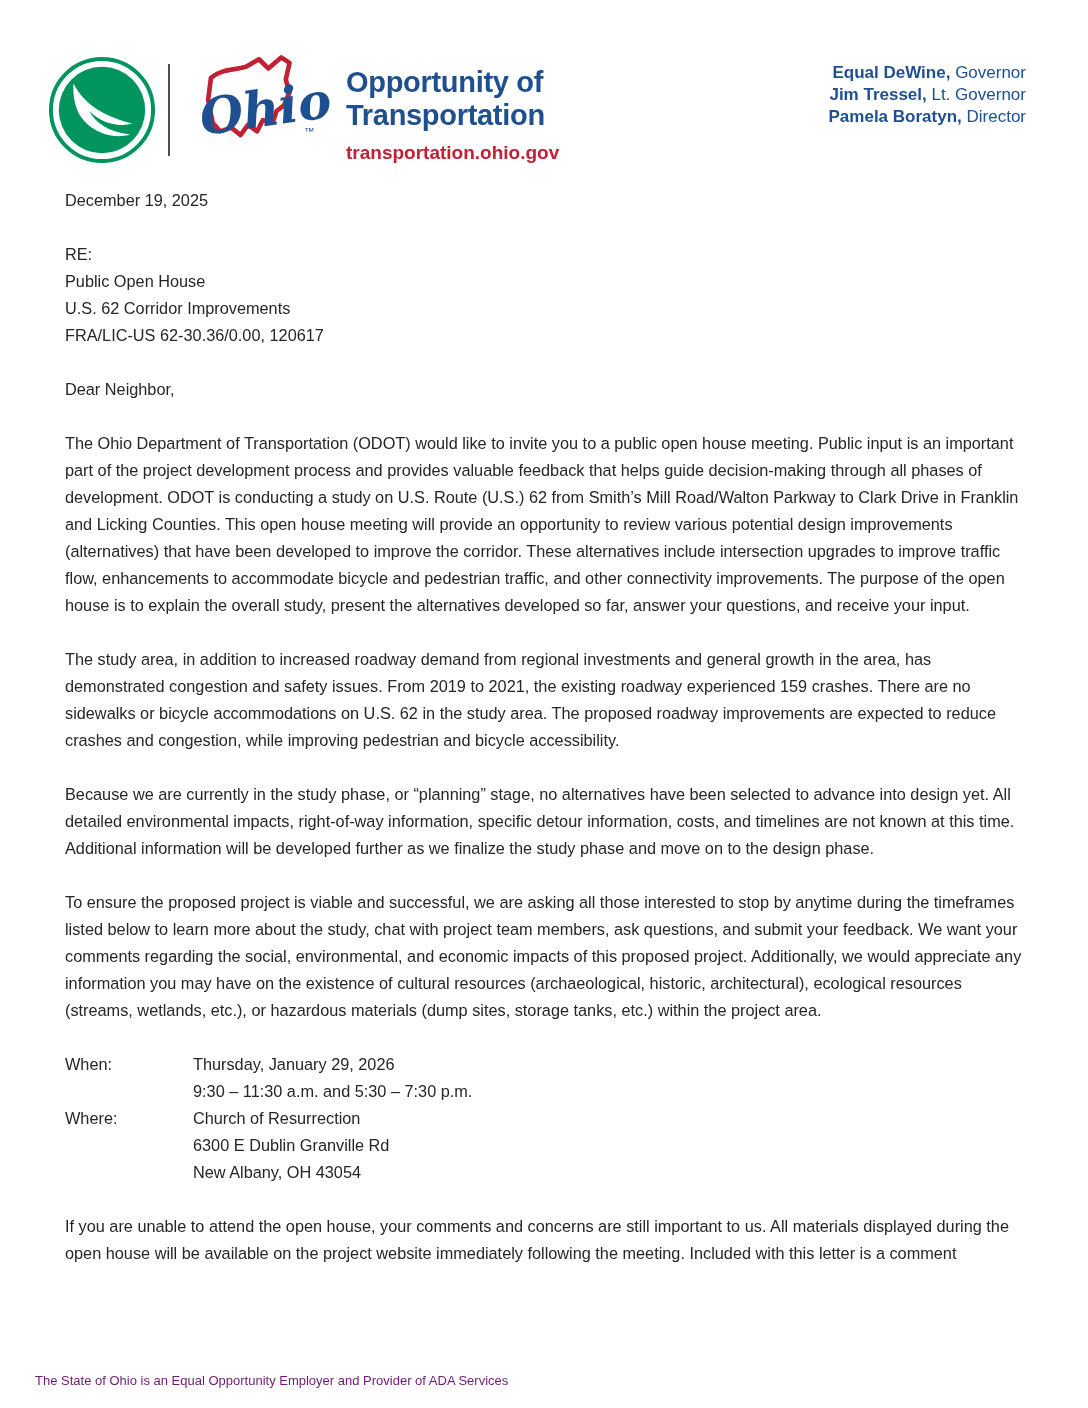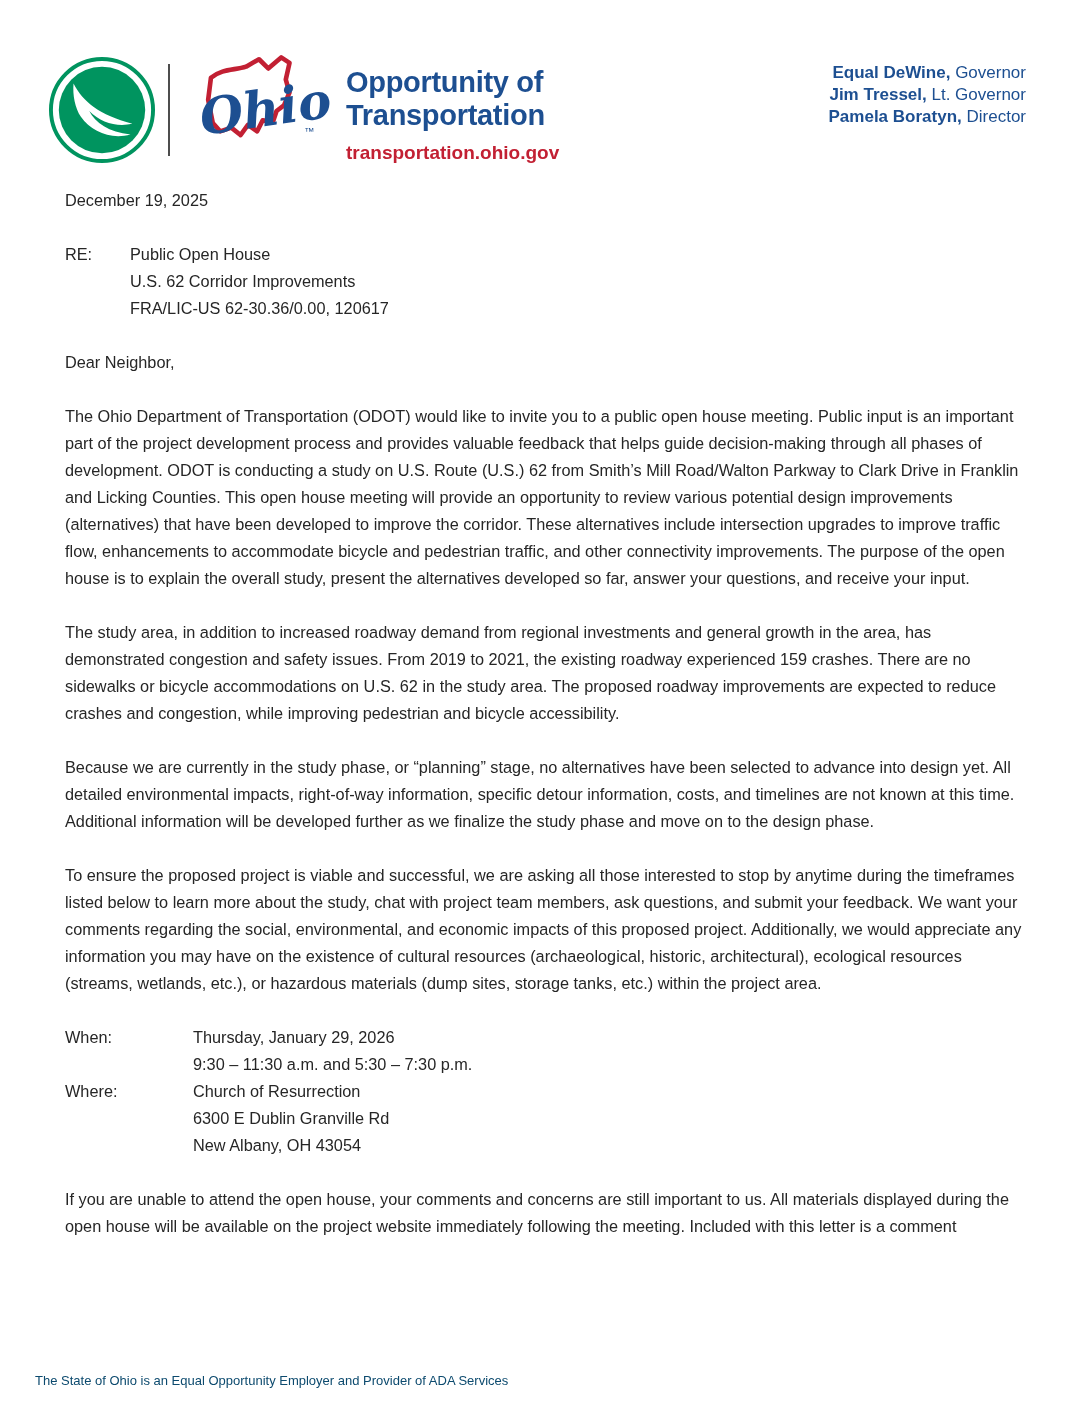--- a/index.html
+++ b/index.html
@@ -54,34 +54,34 @@
     top: 183px;
     left: 65px;
     width: 958px;
     font-size: 16.3px;
     line-height: 27px;
     color: #262626;
   }
   .letter-body p { margin: 27px 0 0 0; }
   .letter-body p.date-line { margin-top: 4px; }
 
-  .re-block { display: flex; margin-top: 27px; }
+  .re-block { display: flex; margin-top: 27px; flex-direction: column; }
   .re-label { width: 65px; flex: 0 0 auto; }
 
   .event-block { margin-top: 27px; }
   .event-row { display: flex; }
   .event-label { width: 128px; flex: 0 0 auto; }
 
   
   .page-footer {
     position: absolute;
     left: 35px;
     bottom: 20px;
     font-size: 13px;
-    color: #0c4a6e;
+    color: #701a75;
   }
 </style>
 </head>
 <body>
 
 <div class="page">
 
   <header class="letterhead">
     <div class="brand-group">
 

